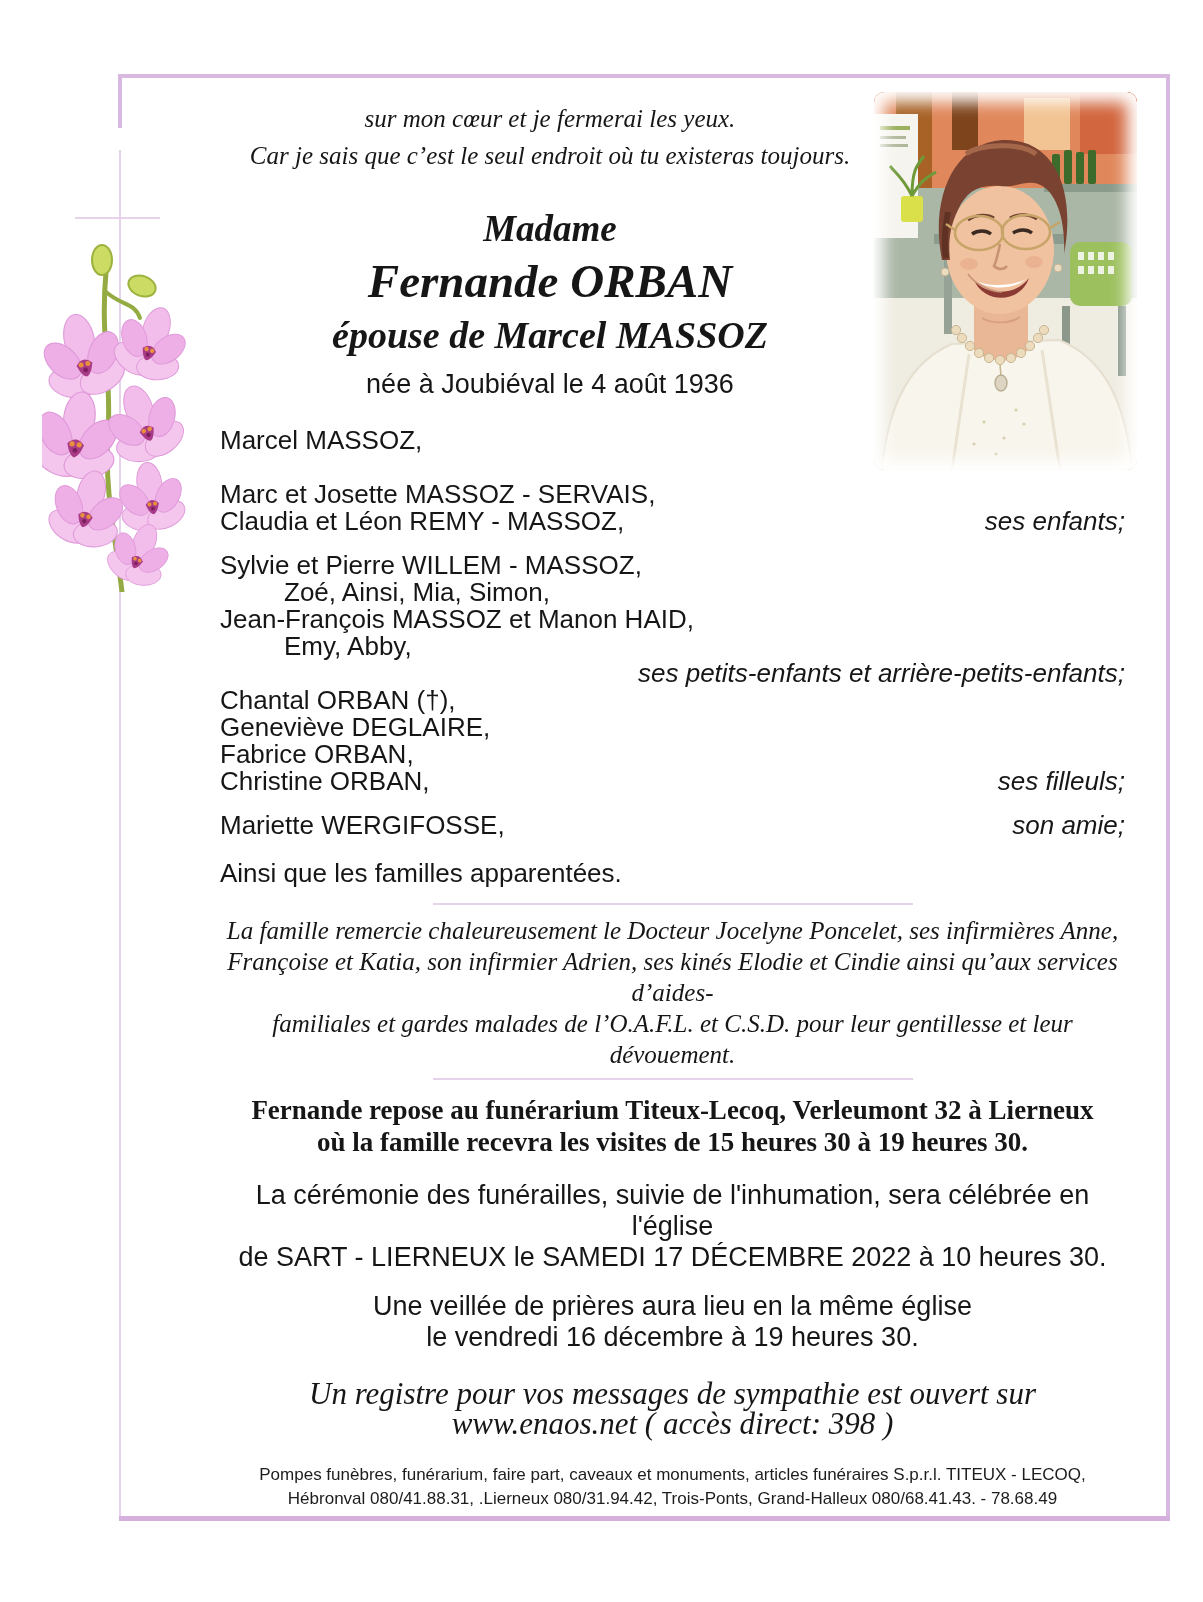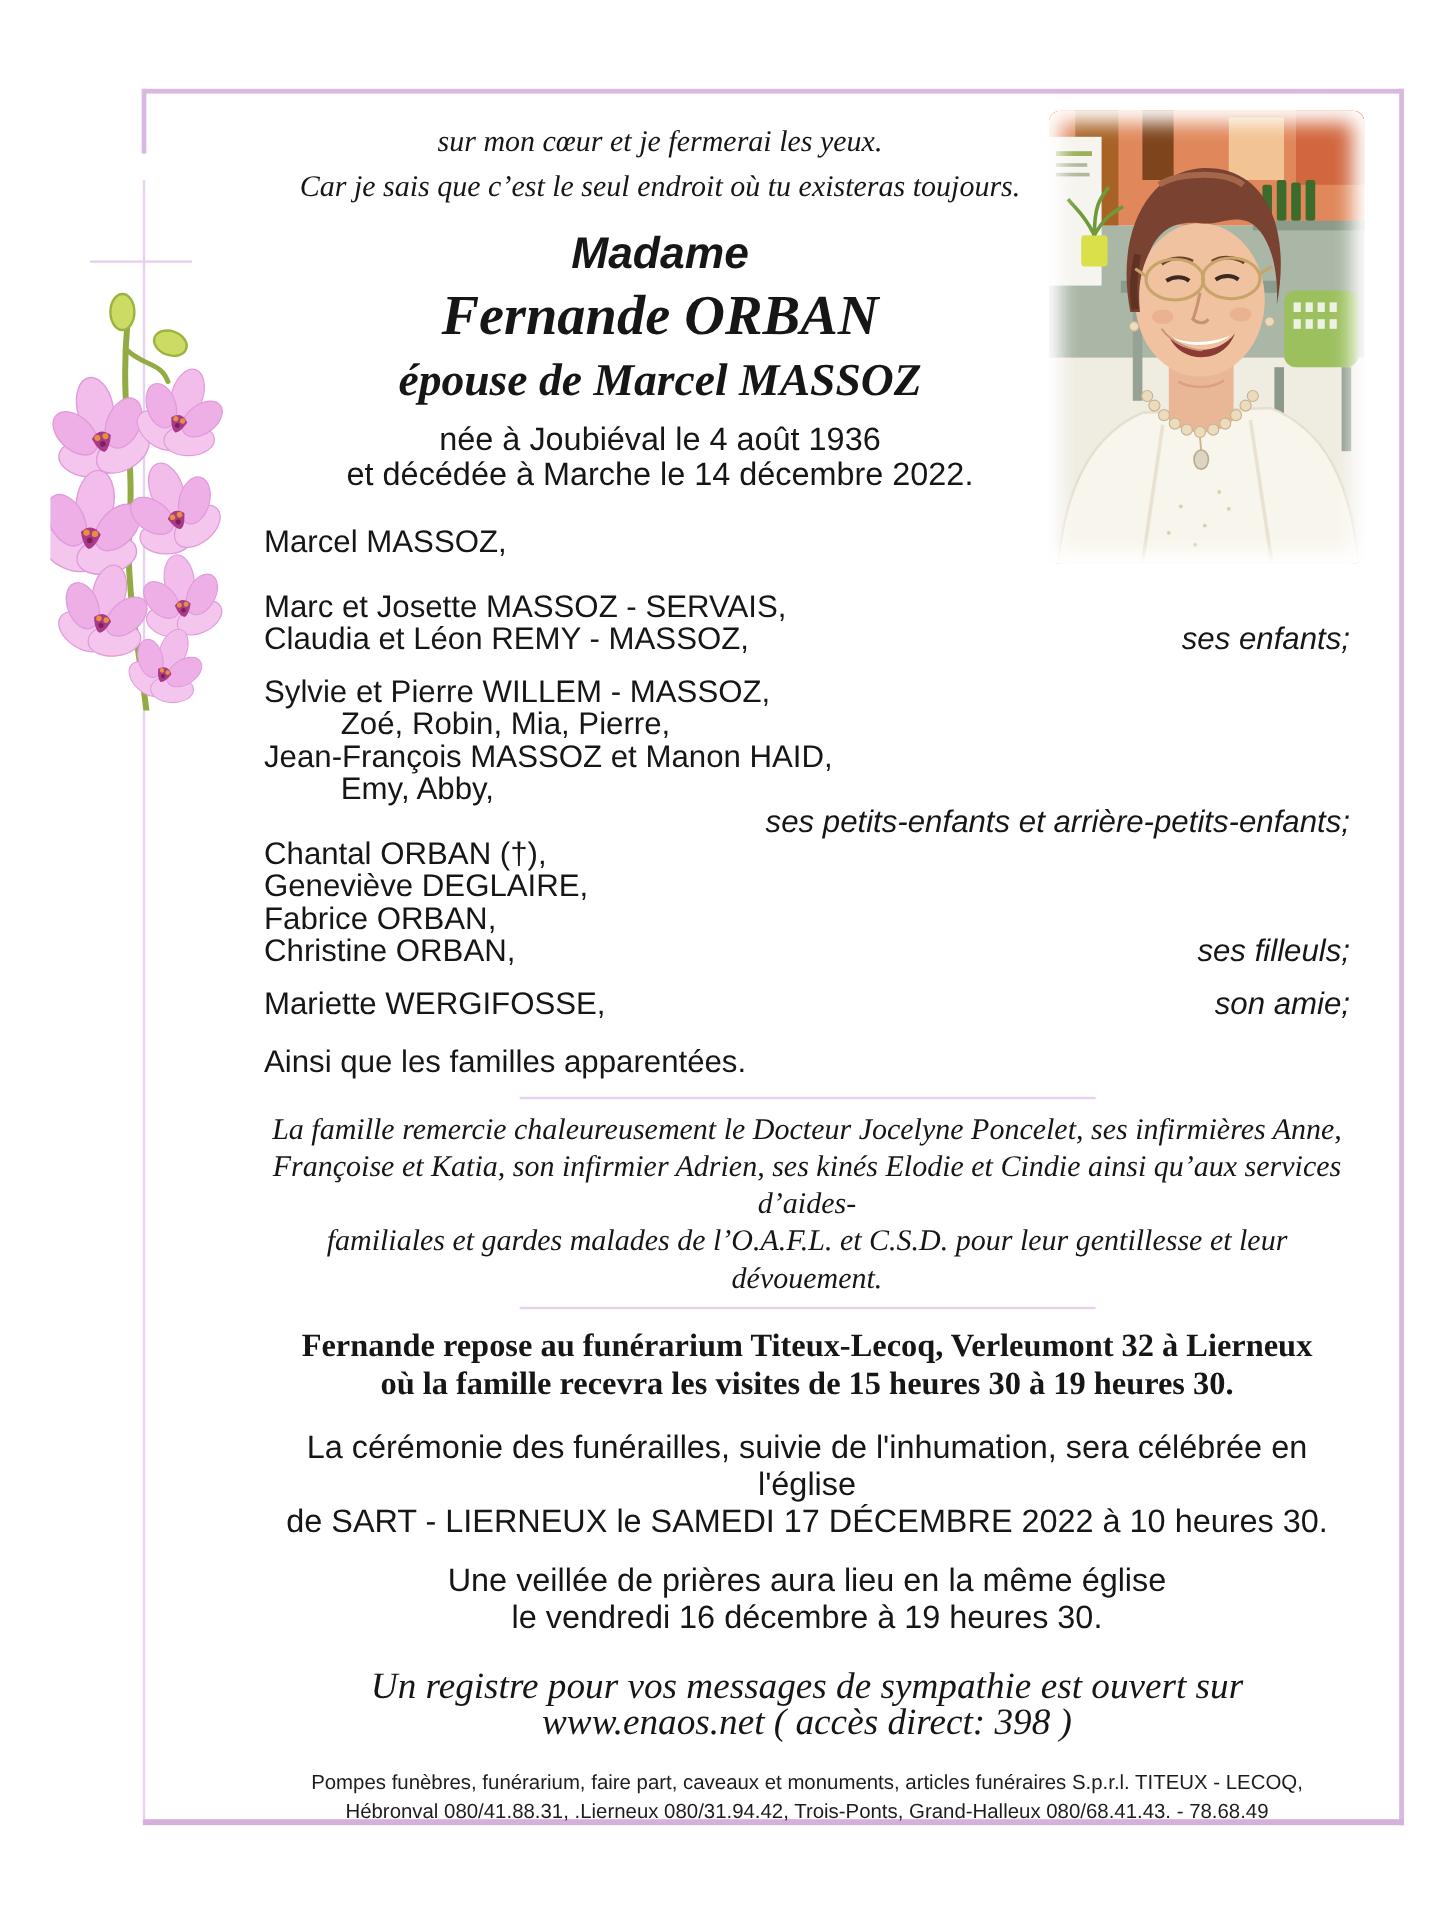--- a/index.html
+++ b/index.html
@@ -27,21 +27,21 @@
   .portrait svg{display:block;width:100%;height:100%;}
   .portrait .feather{position:absolute;inset:0;border-radius:10px;
     box-shadow:inset 0 0 16px 10px #ffffff;pointer-events:none;}
 
   
   .content{position:absolute;left:220px;top:88px;width:905px;}
 
   .top-block{width:660px;text-align:center;}
   .poem{margin-top:12px;font-family:"Liberation Serif","DejaVu Serif",serif;
     font-style:italic;font-size:25px;line-height:37px;}
-  .title-madame{margin-top:14px;font-family:Liberation Sans, sans-serif;
+  .title-madame{margin-top:32px;font-family:Liberation Serif, serif;
     font-weight:bold;font-style:italic;font-size:37px;line-height:46px;}
   .title-name{font-family:"Liberation Serif","DejaVu Serif",serif;
     font-weight:bold;font-style:italic;font-size:47px;line-height:58px;}
   .title-spouse{font-family:"Liberation Serif","DejaVu Serif",serif;
     font-weight:bold;font-style:italic;font-size:38px;line-height:50px;}
   .life-dates{margin-top:10px;font-size:27px;line-height:29px;}
 
   .intro{margin-top:22px;font-size:26px;line-height:28px;}
 
   .rows{margin-top:28px;}
@@ -228,21 +228,20 @@
   <div class="top-block">
     <div class="poem">
       <div>sur mon cœur et je fermerai les yeux.</div>
       <div>Car je sais que c’est le seul endroit où tu existeras toujours.</div>
     </div>
     <div class="title-madame">Madame</div>
     <div class="title-name">Fernande ORBAN</div>
     <div class="title-spouse">épouse de Marcel MASSOZ</div>
     <div class="life-dates">
       <div>née à Joubiéval le 4 août 1936</div>
-      <div>et décédée à Marche le 14 décembre 2022.</div>
     </div>
   </div>
 
 
   <div class="rows">
     <div class="row">
       <span class="name">Marcel MASSOZ,</span>
     </div>
     <div class="row gap">
       <span class="name">Marc et Josette MASSOZ - SERVAIS,</span>
@@ -250,21 +249,21 @@
     </div>
     <div class="row">
       <span class="name">Claudia et Léon REMY - MASSOZ,</span>
       <span class="role">ses enfants;</span>
     </div>
     <div class="row gap-sm">
       <span class="name">Sylvie et Pierre WILLEM - MASSOZ,</span>
       <span class="role"></span>
     </div>
     <div class="row indent">
-      <span class="name">Zoé, Robin, Mia, Pierre,</span>
+      <span class="name">Zoé, Ainsi, Mia, Simon,</span>
       <span class="role"></span>
     </div>
     <div class="row">
       <span class="name">Jean-François MASSOZ et Manon HAID,</span>
       <span class="role"></span>
     </div>
     <div class="row indent">
       <span class="name">Emy, Abby,</span>
       <span class="role"></span>
     </div>

